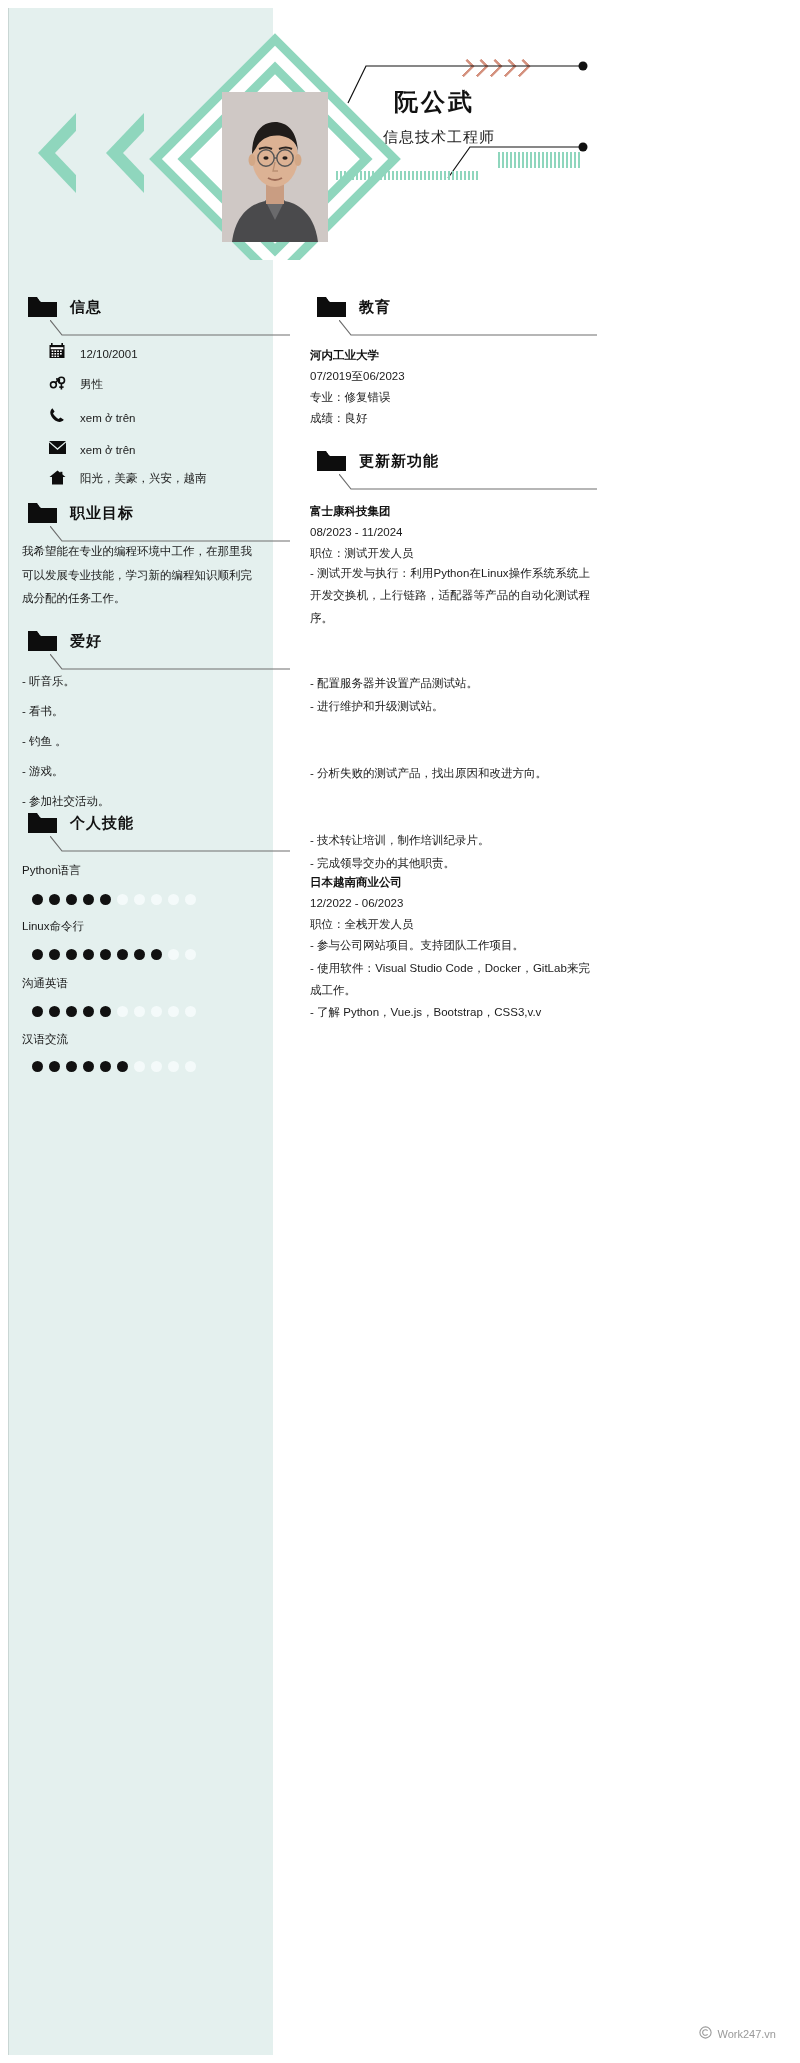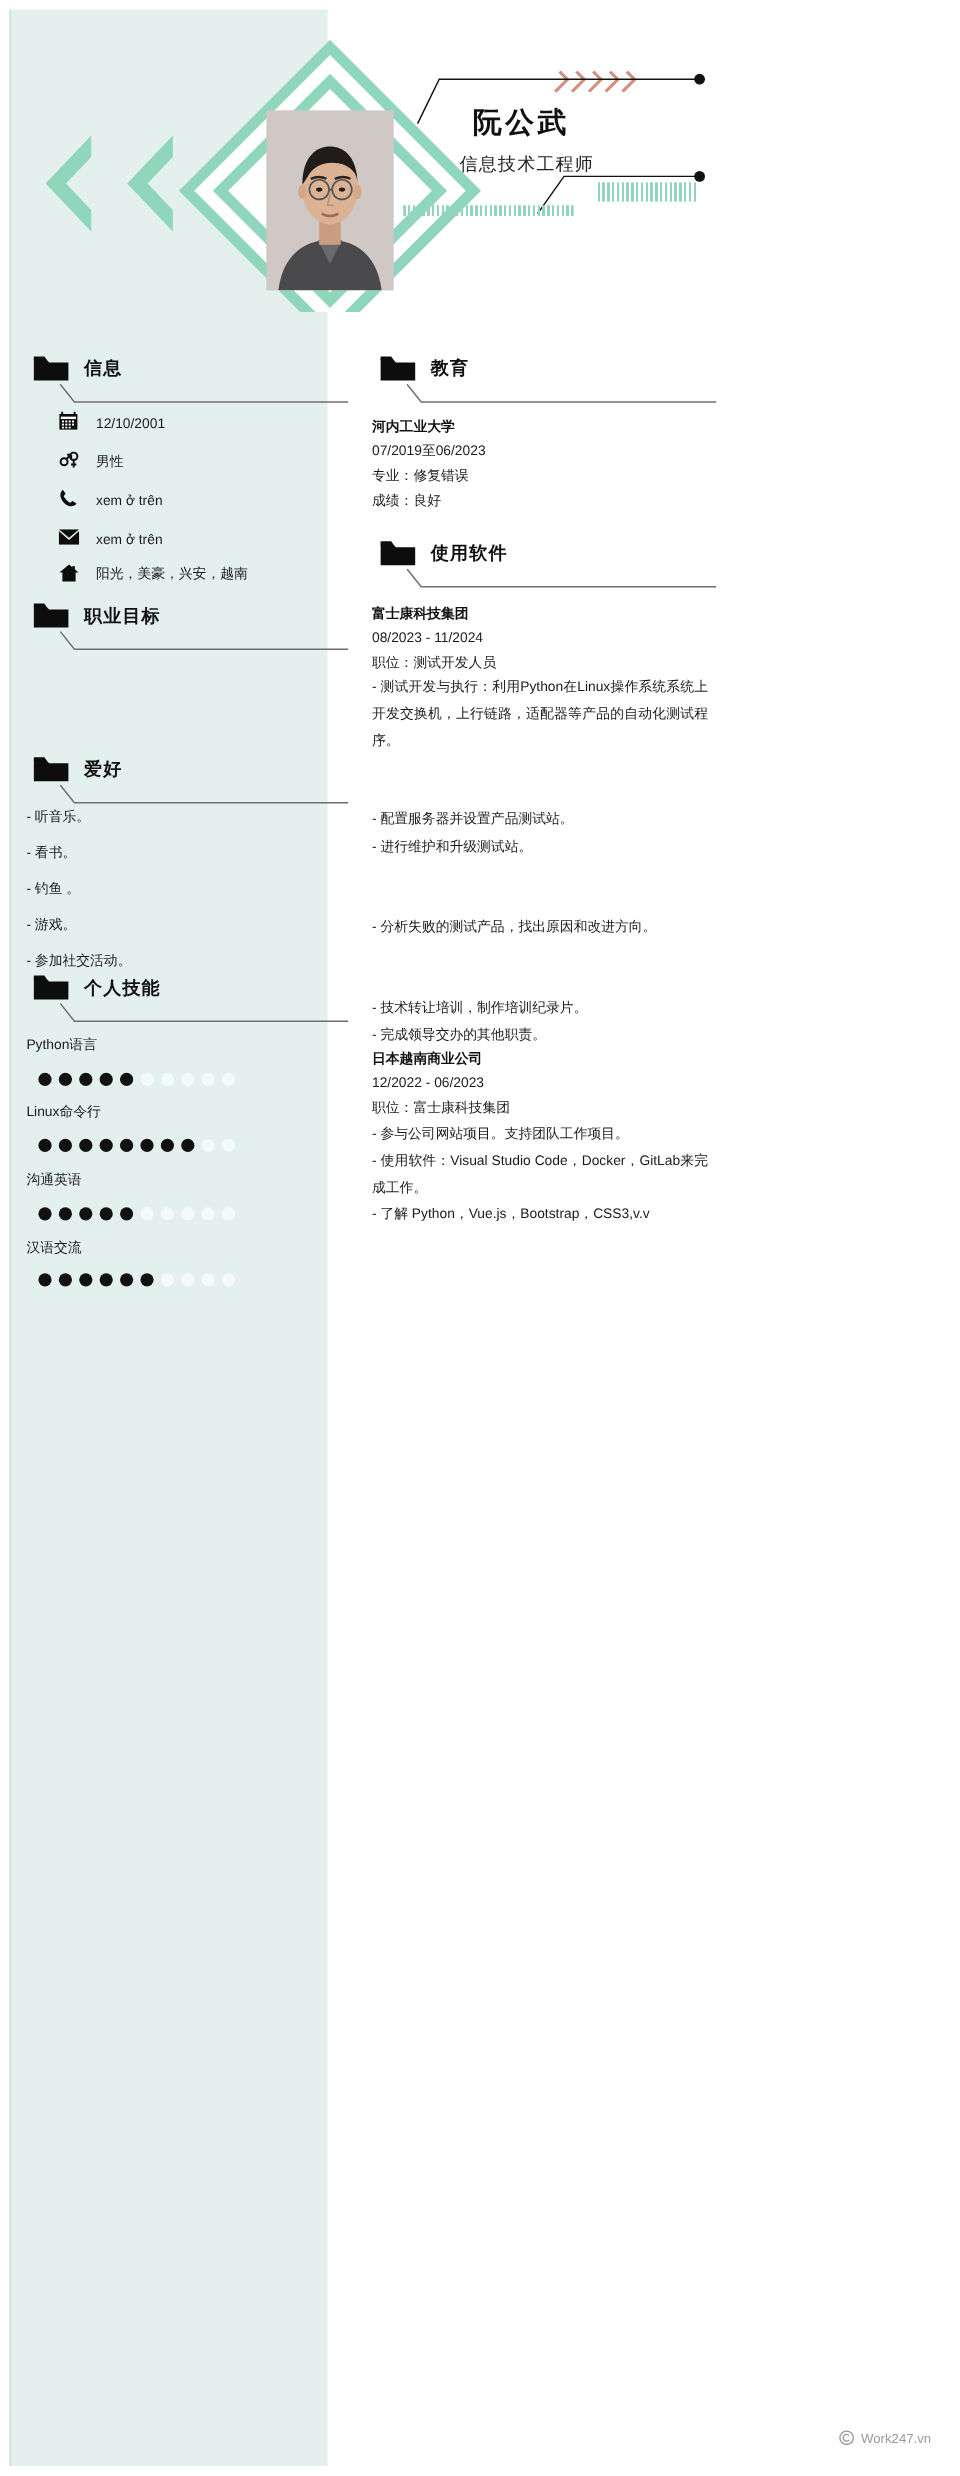--- a/index.html
+++ b/index.html
@@ -432,20 +432,21 @@
     <svg class="sec-folder" viewBox="0 0 30 22">
       <path d="M0 3 L0 21 L29 21 L29 6 L13 6 L10 3 Z" fill="#0d0d0d"></path>
       <path d="M0 1 L9 1 L11 4 L0 4 Z" fill="#0d0d0d"></path>
     </svg>
     <div class="sec-title">职业目标</div>
     <svg class="sec-rule" width="240" height="18">
       <path d="M0 0 L12 15 L240 15" stroke="#6e6e6e" stroke-width="1.2" fill="none"></path>
     </svg>
   </div>
 
+  <div class="para" style="left:22px; top:540px;">我希望能在专业的编程环境中工作，在那里我可以发展专业技能，学习新的编程知识顺利完成分配的任务工作。</div>
 
   <div class="sec" style="left:28px; top:630px;">
     <svg class="sec-folder" viewBox="0 0 30 22">
       <path d="M0 3 L0 21 L29 21 L29 6 L13 6 L10 3 Z" fill="#0d0d0d"></path>
       <path d="M0 1 L9 1 L11 4 L0 4 Z" fill="#0d0d0d"></path>
     </svg>
     <div class="sec-title">爱好</div>
     <svg class="sec-rule" width="240" height="18">
       <path d="M0 0 L12 15 L240 15" stroke="#6e6e6e" stroke-width="1.2" fill="none"></path>
     </svg>
@@ -538,40 +539,40 @@
   <div class="r-title" style="left:310px; top:348px;text-align:right;">河内工业大学</div>
   <div class="r-line" style="left:310px; top:371px;">07/2019至06/2023</div>
   <div class="r-line" style="left:310px; top:392px;">专业：修复错误</div>
   <div class="r-line" style="left:310px; top:413px;">成绩：良好</div>
 
   <div class="sec" style="left:317px; top:450px;">
     <svg class="sec-folder" viewBox="0 0 30 22">
       <path d="M0 3 L0 21 L29 21 L29 6 L13 6 L10 3 Z" fill="#0d0d0d"></path>
       <path d="M0 1 L9 1 L11 4 L0 4 Z" fill="#0d0d0d"></path>
     </svg>
-    <div class="sec-title">使用软件</div>
+    <div class="sec-title">更新新功能</div>
     <svg class="sec-rule" width="258" height="18">
       <path d="M0 0 L12 15 L258 15" stroke="#6e6e6e" stroke-width="1.2" fill="none"></path>
     </svg>
   </div>
 
   <div class="r-title" style="left:310px; top:504px;">富士康科技集团</div>
   <div class="r-line" style="left:310px; top:527px;">08/2023 - 11/2024</div>
   <div class="r-line" style="left:310px; top:548px;">职位：测试开发人员</div>
 
   <div class="r-para" style="left:310px; top:562px;">- 测试开发与执行：利用Python在Linux操作系统系统上开发交换机，上行链路，适配器等产品的自动化测试程序。</div>
   <div class="r-para" style="left:310px; top:672px;">- 配置服务器并设置产品测试站。</div>
   <div class="r-para" style="left:310px; top:695px;">- 进行维护和升级测试站。</div>
   <div class="r-para" style="left:310px; top:762px;">- 分析失败的测试产品，找出原因和改进方向。</div>
   <div class="r-para" style="left:310px; top:829px;">- 技术转让培训，制作培训纪录片。</div>
   <div class="r-para" style="left:310px; top:852px;">- 完成领导交办的其他职责。</div>
 
   <div class="r-title" style="left:310px; top:875px;">日本越南商业公司</div>
   <div class="r-line" style="left:310px; top:898px;">12/2022 - 06/2023</div>
-  <div class="r-line" style="left:310px; top:919px;">职位：富士康科技集团</div>
+  <div class="r-line" style="left:310px; top:919px;">职位：全栈开发人员</div>
   <div class="r-para" style="left:310px; top:934px;">- 参与公司网站项目。支持团队工作项目。</div>
   <div class="r-para" style="left:310px; top:957px;">- 使用软件：Visual Studio Code，Docker，GitLab来完成工作。</div>
   <div class="r-para" style="left:310px; top:1001px;">- 了解 Python，Vue.js，Bootstrap，CSS3,v.v</div>
 
   <div class="footer">
     <span>
       <svg width="13" height="13" viewBox="0 0 13 13">
         <circle cx="6.5" cy="6.5" r="5.6" fill="none" stroke="#9a9a9a" stroke-width="1.1"></circle>
         <path d="M8.6 4.7 a2.8 2.8 0 1 0 0 3.6" fill="none" stroke="#9a9a9a" stroke-width="1.1"></path>
       </svg>

